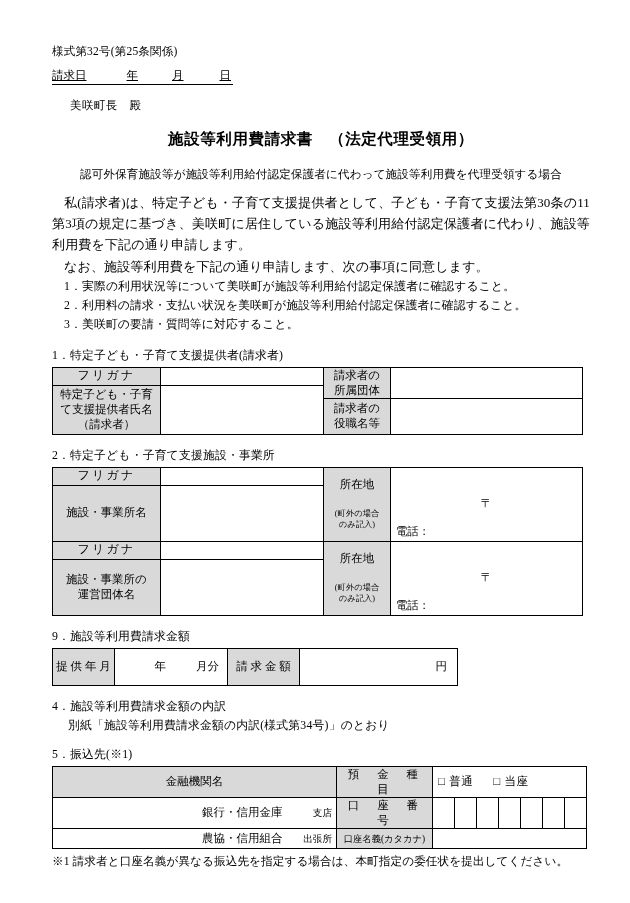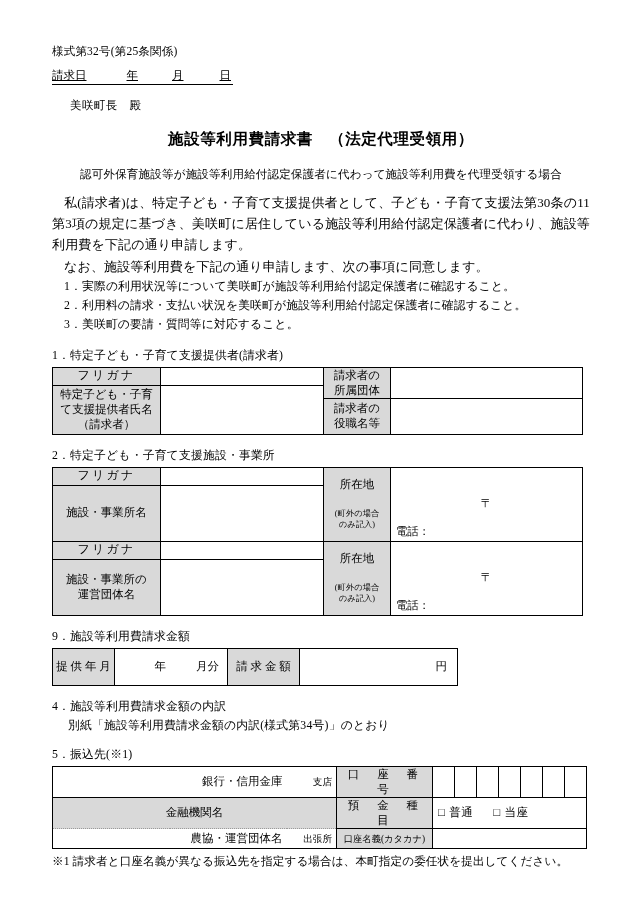--- a/index.html
+++ b/index.html
@@ -350,47 +350,47 @@
       <col style="width:22px">
       <col style="width:22px">
       <col style="width:22px">
       <col style="width:22px">
       <col style="width:22px">
       <col style="width:22px">
       <col style="width:22px">
     </colgroup>
     <tbody>
         <tr>
-      <td style="border-right:none;"></td>
-      <td class="bank-name-cell" style="border-left:none;border-right:none;">
-        <span>銀行・信用金庫</span>
-      </td>
-      <td class="bank-name-cell" style="border-left:none;">
-        <span class="suffix">支店</span>
-      </td>
-      <td class="gray sp-wide">口　座　番　号</td>
-      <td class="digit"></td>
-      <td class="digit"></td>
-      <td class="digit"></td>
-      <td class="digit"></td>
-      <td class="digit"></td>
-      <td class="digit"></td>
-      <td class="digit"></td>
-    </tr>
-    <tr>
       <td class="gray thin-b" colspan="3" style="height:20px;">金融機関名</td>
       <td class="gray sp-wide">預　金　種　目</td>
       <td class="kind-opts" colspan="7">
         <span class="box">□</span><span>普通</span><span class="opt2 box">□</span><span>当座</span>
       </td>
     </tr>
     <tr>
+      <td style="border-right:none;"></td>
+      <td class="bank-name-cell" style="border-left:none;border-right:none;">
+        <span>銀行・信用金庫</span>
+      </td>
+      <td class="bank-name-cell" style="border-left:none;">
+        <span class="suffix">支店</span>
+      </td>
+      <td class="gray sp-wide">口　座　番　号</td>
+      <td class="digit"></td>
+      <td class="digit"></td>
+      <td class="digit"></td>
+      <td class="digit"></td>
+      <td class="digit"></td>
+      <td class="digit"></td>
+      <td class="digit"></td>
+    </tr>
+    <tr>
       <td style="border-right:none;border-top:none;"></td>
       <td class="bank-name-cell" style="border-left:none;border-right:none;border-top:none;">
-        <span>農協・運営団体名</span>
+        <span>農協・信用組合</span>
       </td>
       <td class="bank-name-cell" style="border-left:none;border-top:none;">
         <span class="suffix">出張所</span>
       </td>
       <td class="gray kana-lbl">口座名義(カタカナ)</td>
       <td colspan="7"></td>
     </tr>
   </tbody>
     </table>
 

